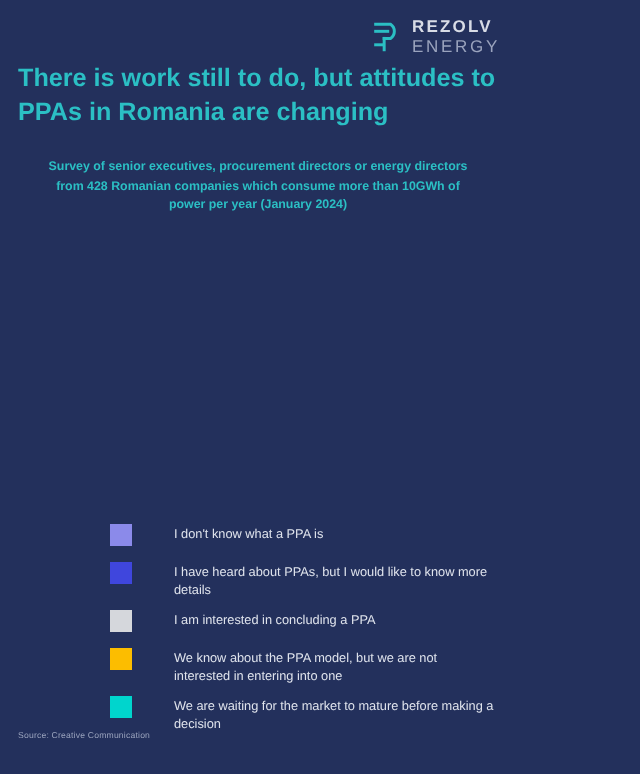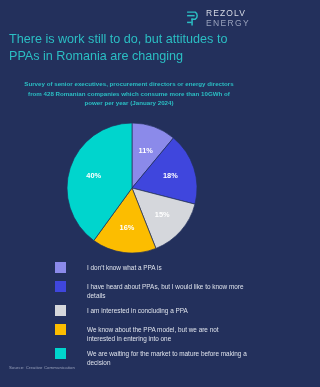--- a/index.html
+++ b/index.html
@@ -34,42 +34,42 @@
     height: 17px;
     display: block;
   }
   .logo-words {
     display: flex;
     flex-direction: column;
     line-height: 1;
   }
   .logo-line1 {
     font-size: 8.5px;
-    font-weight: normal;
+    font-weight: bold;
     letter-spacing: 1.1px;
     color: #d8dce6;
   }
   .logo-line2 {
     font-size: 8.5px;
     font-weight: normal;
     letter-spacing: 1.35px;
     color: #9aa3bd;
     margin-top: 1px;
   }
 
   
   .headline {
     position: absolute;
     top: 31px;
     left: 9px;
     right: 9px;
     color: #2bbfc4;
     font-size: 12.6px;
     line-height: 1.32;
-    font-weight: 400;
+    font-weight: 700;
   }
 
   
   .subtitle {
     position: absolute;
     top: 79px;
     left: 22px;
     right: 22px;
     color: #2bbfc4;
     font-size: 6.2px;
@@ -153,38 +153,20 @@
     <div class="logo-words">
       <span class="logo-line1">REZOLV</span>
       <span class="logo-line2">ENERGY</span>
     </div>
   </div>
 
   <div class="headline">There is work still to do, but attitudes to PPAs in Romania are changing</div>
 
   <div class="subtitle">Survey of senior executives, procurement directors or energy directors from 428 Romanian companies which consume more than 10GWh of power per year (January 2024)</div>
 
-  <div class="chart-wrap">
-    <svg class="pie-svg" viewBox="0 0 130 130">
-      <g id="pie-slices">
-          <path d="M 65 65 L 65 0 A 65 65 0 0 1 106.43255933366484 14.916639219573703 Z" fill="#8b8aea" stroke="#23305c" stroke-width="0.7"></path>
-          <path d="M 65 65 L 106.43255933366484 14.916639219573703 A 65 65 0 0 1 127.95790547336102 81.16484266571555 Z" fill="#3f46dd" stroke="#23305c" stroke-width="0.7"></path>
-          <path d="M 65 65 L 127.95790547336102 81.16484266571555 A 65 65 0 0 1 88.92809592450406 125.43547158273634 Z" fill="#d5d7dc" stroke="#23305c" stroke-width="0.7"></path>
-          <path d="M 65 65 L 88.92809592450406 125.43547158273634 A 65 65 0 0 1 26.793958600989257 117.5861046343716 Z" fill="#fcbd00" stroke="#23305c" stroke-width="0.7"></path>
-          <path d="M 65 65 L 26.793958600989257 117.5861046343716 A 65 65 0 0 1 64.99999999999999 0 Z" fill="#00d5cd" stroke="#23305c" stroke-width="0.7"></path>
-        </g>
-      <g id="pie-labels">
-          <text x="78.65113818588524" y="27.08250501114472" class="slice-label">11%</text>
-          <text x="103.32757760669469" y="52.54661512668962" class="slice-label">18%</text>
-          <text x="95.22947610610751" y="91.65086817254317" class="slice-label">15%</text>
-          <text x="59.949070687358535" y="104.98222246297345" class="slice-label">16%</text>
-          <text x="26.672422393305318" y="52.54661512668961" class="slice-label">40%</text>
-        </g>
-    </svg>
-  </div>
 
   <div class="legend">
     <div class="legend-row">
       <span class="legend-swatch" style="background: rgb(139, 138, 234);"></span>
       <span class="legend-text">I don't know what a PPA is</span>
     </div>
     <div class="legend-row">
       <span class="legend-swatch" style="background: rgb(63, 70, 221);"></span>
       <span class="legend-text">I have heard about PPAs, but I would like to know more details</span>
     </div>

